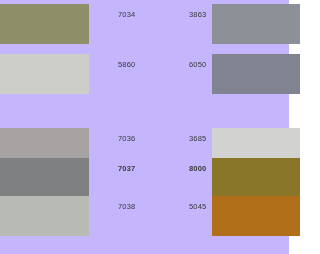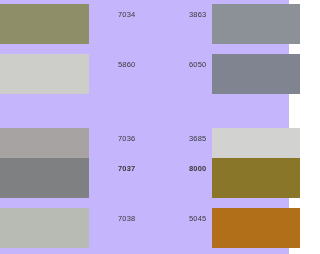--- a/index.html
+++ b/index.html
@@ -80,20 +80,20 @@
     <div class="swatch right" style="background: rgb(210, 210, 208);"></div>
   </div>
 
   <div class="swatch-row" style="top: 158px; font-weight: bold;">
     <div class="swatch left" style="background: rgb(126, 128, 129);"></div>
     <span class="code left-code">7037</span>
     <span class="code right-code">8000</span>
     <div class="swatch right" style="background: rgb(138, 118, 40);"></div>
   </div>
 
-  <div class="swatch-row" style="top: 208px; padding-left: 20px;">
+  <div class="swatch-row" style="top: 196px; padding-left: 20px;">
     <div class="swatch left" style="background: rgb(184, 187, 180);"></div>
     <span class="code left-code">7038</span>
     <span class="code right-code">5045</span>
     <div class="swatch right" style="background: rgb(176, 111, 24);"></div>
   </div>
 
 </div>
 
 </body></html>

